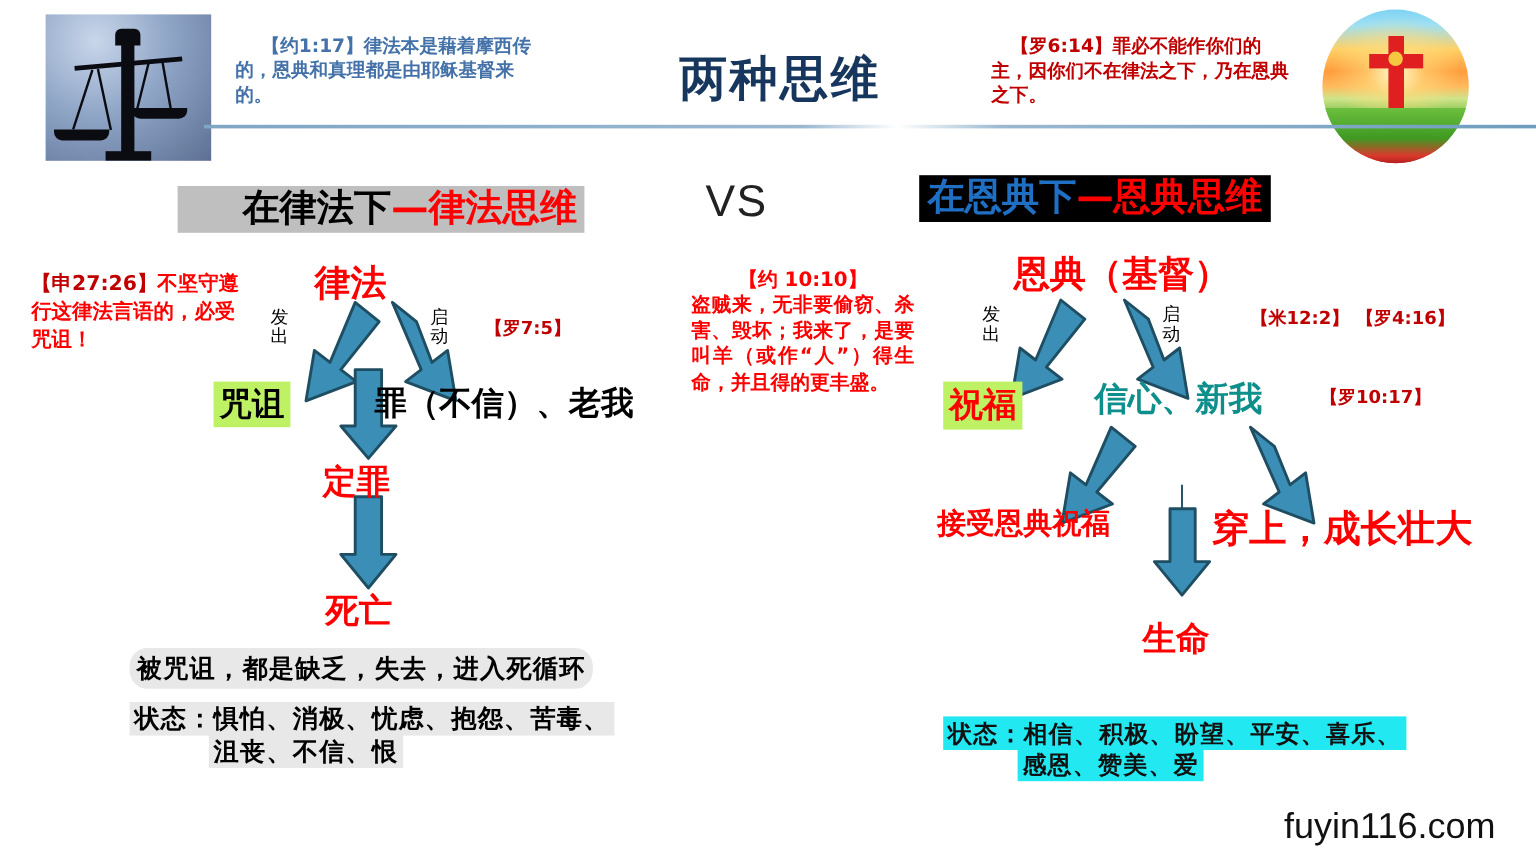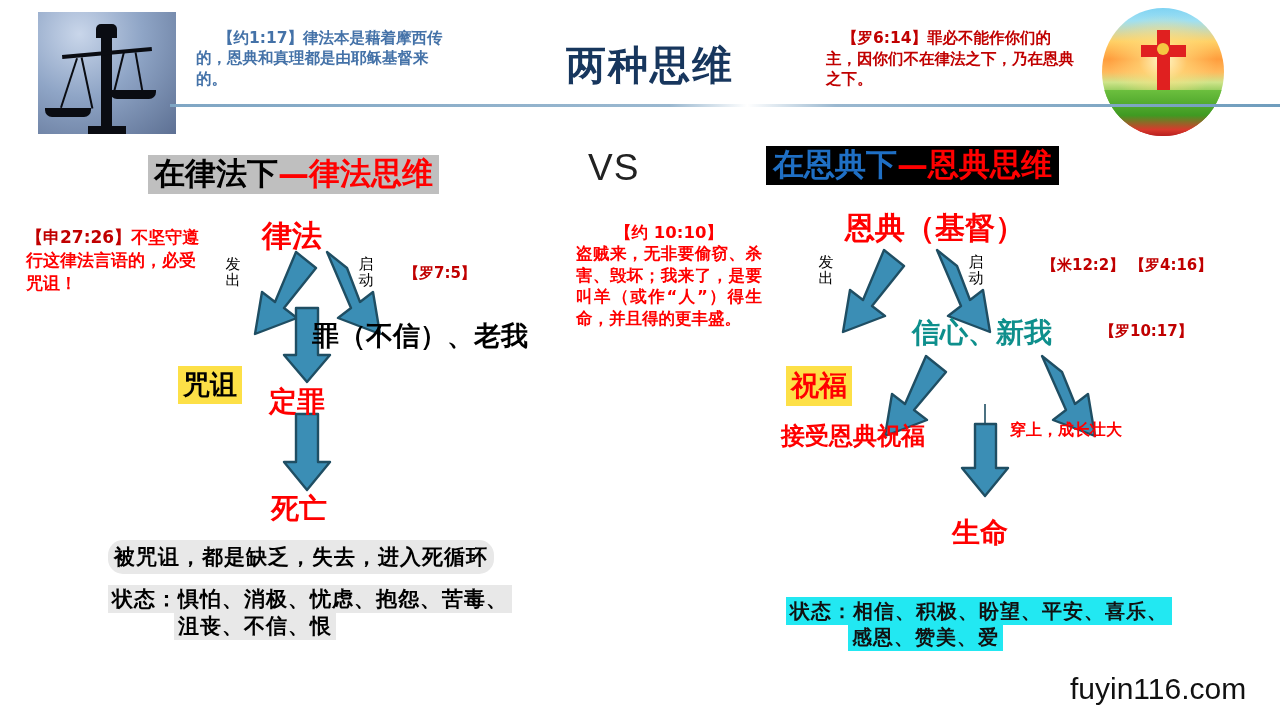--- a/index.html
+++ b/index.html
@@ -66,21 +66,21 @@
   .cr-grass{position:absolute;left:0;top:82px;width:122px;height:46px;
     background:linear-gradient(to bottom,#6cbf3e 0%,#3f9a22 55%,#d83a2c 86%,#b81f1f 100%);}
 
   
   .banner-left{
     position:absolute;left:148px;top:155px;
     background:#BFBFBF;padding:1px 6px 3px 6px;
     font-size:31px;font-weight:800;letter-spacing:0px;white-space:nowrap;
     font-family:"DejaVu Sans","Liberation Sans",sans-serif;line-height:1.12;
   }
-  .banner-left .k{color:#000000;}
+  .banner-left .k{color:#000000;margin-left:48px;}
   .banner-left .r{color:#FF0000;}
   .vs{
     position:absolute;left:588px;top:147px;color:#222;font-size:37px;
     font-family:"Liberation Sans",sans-serif;font-weight:400;letter-spacing:1px;
   }
   .banner-right{
     position:absolute;left:766px;top:146px;
     background:#000000;padding:1px 7px 3px 7px;
     font-size:31px;font-weight:800;white-space:nowrap;
     font-family:"DejaVu Sans","Liberation Sans",sans-serif;line-height:1.12;
@@ -102,21 +102,21 @@
     font-family:"DejaVu Sans","Liberation Sans",sans-serif;white-space:nowrap;
   }
   .ref-red{
     position:absolute;color:#C00000;font-weight:800;font-size:15px;
     font-family:"DejaVu Sans","Liberation Sans",sans-serif;white-space:nowrap;
   }
   .sidelab{
     position:absolute;color:#000;font-size:15px;font-weight:500;line-height:1.08;
     font-family:"DejaVu Serif","Liberation Serif",serif;width:16px;text-align:center;
   }
-  .hl-gray{background:#fde047;margin-top:48px;}
+  .hl-gray{background:#bef264;}
   .hl-cyan{background:#22E8F2;}
   .hl-lgray{background:#E8E8E8;}
 
   
   .verse-mid{
     position:absolute;left:576px;top:222px;width:186px;
     color:#FF0000;font-weight:700;font-size:16.5px;line-height:1.30;
     font-family:"DejaVu Sans","Liberation Sans",sans-serif;text-align:justify;
   }
   .verse-mid .ttl{display:block;text-align:center;}
@@ -258,21 +258,21 @@
   <div class="ref-red" style="left:1130px;top:256px;">【罗4:16】</div>
 
   <div class="node-red hl-gray" style="left:786px;top:318px;font-size:28px;padding:1px 5px;">祝福</div>
 
   <div class="node-teal" style="left:912px;top:314px;font-size:28px;">信心、新我</div>
 
   <div class="ref-red" style="left:1100px;top:322px;">【罗10:17】</div>
 
   <div class="node-red" style="left:781px;top:420px;font-size:24px;">接受恩典祝福</div>
 
-  <div class="node-red" style="left:1010px;top:420px;font-size:16px;">穿上，成长壮大</div>
+  <div class="node-red" style="left:1010px;top:420px;font-size:31px;">穿上，成长壮大</div>
 
   <div class="node-red" style="left:952px;top:514px;font-size:28px;">生命</div>
 
 
   <div class="sumbox" style="left:786px;top:598px;font-size:20px;line-height:1.3;color:#111;letter-spacing:1px;"><span class="hl-cyan" style="padding:2px 4px;">状态：相信、积极、盼望、平安、喜乐、</span><br><span class="hl-cyan" style="padding:2px 4px;margin-left:62px;">感恩、赞美、爱</span></div>
 
   <div class="wm">fuyin116.com</div>
 
 </div>
 

